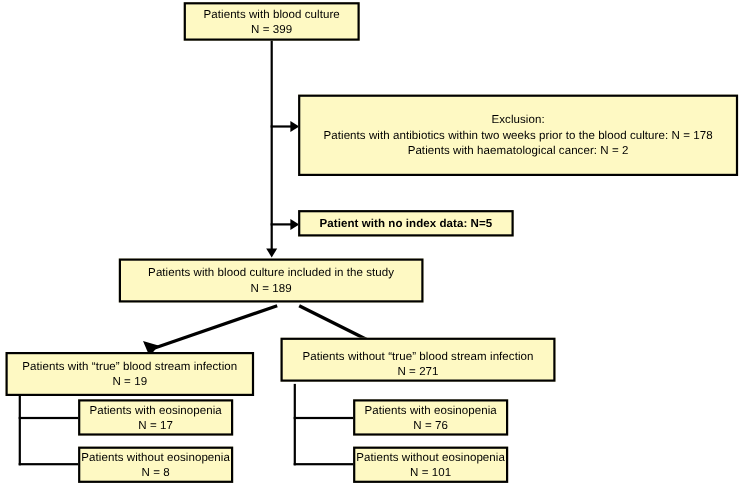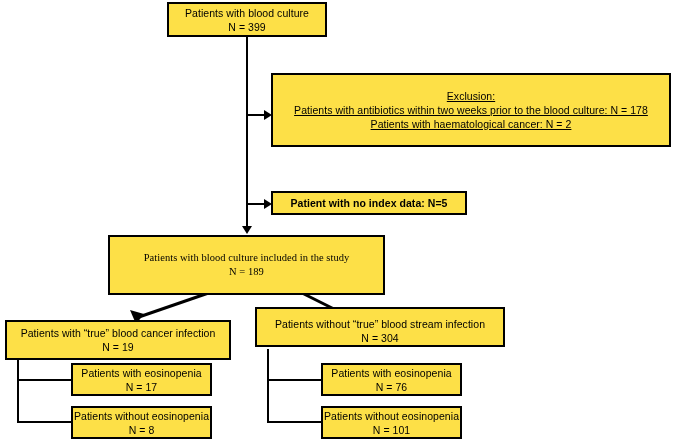--- a/index.html
+++ b/index.html
@@ -16,21 +16,21 @@
     position: relative;
     width: 685px;
     height: 443px;
     background: #ffffff;
     overflow: hidden;
   }
   
   .node {
     position: absolute;
     box-sizing: border-box;
-    background: #fde047;
+    background: #fef9c3;
     border: 2px solid #000000;
     display: flex;
     flex-direction: column;
     align-items: center;
     justify-content: center;
     text-align: center;
     font-size: 10.5px;
     line-height: 14px;
     letter-spacing: 0.05px;
     z-index: 3;
@@ -100,43 +100,43 @@
 
   <div class="conn vline" style="left:267px; top:349px; height:74px;"></div>
   <div class="conn hline" style="left:267px; top:379px; width:55px;"></div>
   <div class="conn hline" style="left:267px; top:421px; width:55px;"></div>
 
   <div class="node" style="left:167px; top:2px; width:160px; height:35px;">
     <span class="line">Patients with blood culture</span>
     <span class="line">N = 399</span>
   </div>
 
-  <div class="node" style="left:271px; top:73px; width:400px; height:74px;text-decoration:underline;">
+  <div class="node" style="left:271px; top:86px; width:400px; height:74px;">
     <span class="line">Exclusion:</span>
     <span class="line">Patients with antibiotics within two weeks prior to the blood culture: N = 178</span>
     <span class="line">Patients with haematological cancer: N = 2</span>
   </div>
 
   <div class="node" style="left:271px; top:191px; width:196px; height:24px;font-weight:bold;">
     <span class="line">Patient with no index data: N=5</span>
   </div>
 
-  <div class="node" style="left:108px; top:235px; width:277px; height:60px;font-family:Liberation Serif, serif;">
+  <div class="node" style="left:108px; top:235px; width:277px; height:40px;">
     <span class="line">Patients with blood culture included in the study</span>
     <span class="line">N = 189</span>
   </div>
 
   <div class="node" style="left:5px; top:320px; width:226px; height:40px;">
-    <span class="line">Patients with “true” blood cancer infection</span>
+    <span class="line">Patients with “true” blood stream infection</span>
     <span class="line">N = 19</span>
   </div>
 
   <div class="node" style="left:255px; top:307px; width:250px; height:40px;justify-content:flex-end;">
     <span class="line">Patients without “true” blood stream infection</span>
-    <span class="line">N = 304</span>
+    <span class="line">N = 271</span>
   </div>
 
   <div class="node" style="left:71px; top:363px; width:141px; height:33px;">
     <span class="line">Patients with eosinopenia</span>
     <span class="line">N = 17</span>
   </div>
 
   <div class="node" style="left:71px; top:406px; width:141px; height:33px;">
     <span class="line">Patients without eosinopenia</span>
     <span class="line">N = 8</span>

